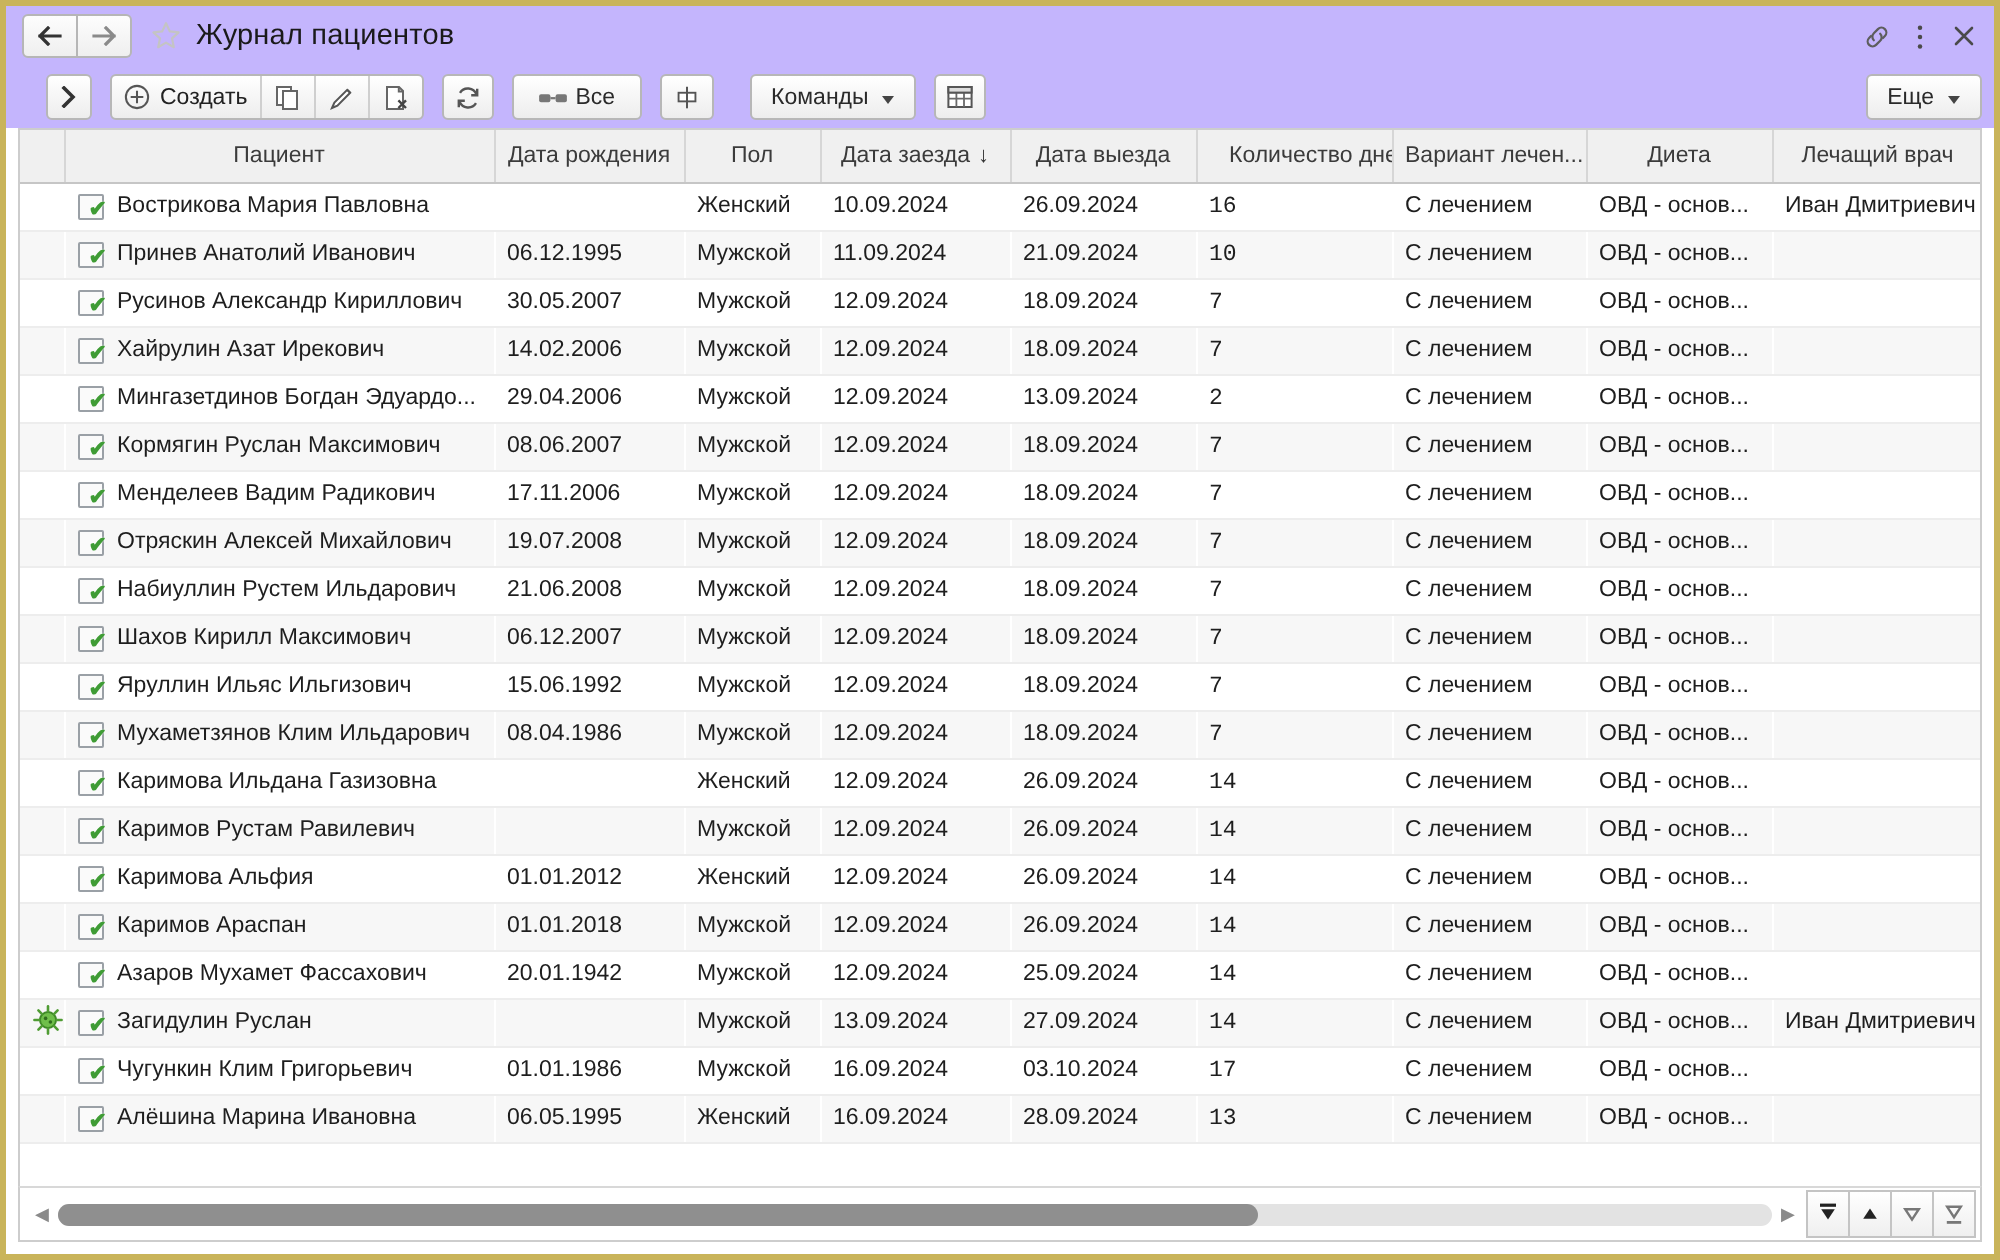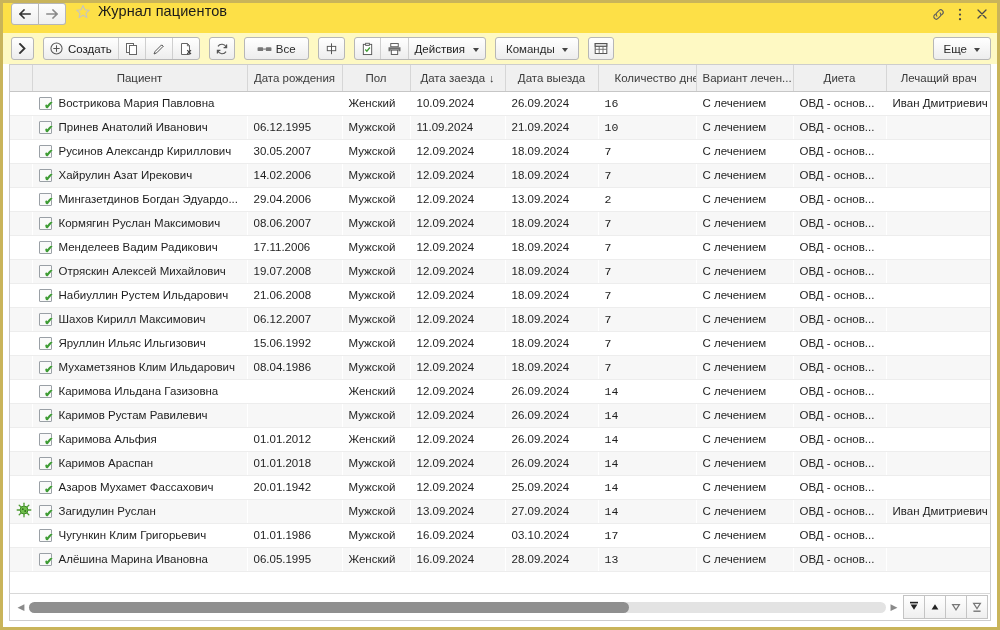--- a/index.html
+++ b/index.html
@@ -31,23 +31,23 @@
     inset: 0;
     background: #ffffff;
     display: flex;
     flex-direction: column;
   }
 
   
   .titlebar {
     height: 30px;
     display: flex;
-    align-items: flex-start;
+    align-items: center;
     padding: 0 4px 0 8px;
-    background: #fde047;
+    background: #c4b5fd;
     flex: 0 0 auto;
   }
   .navbtns {
     display: flex;
     margin-right: 8px;
   }
   .navbtn {
     width: 26px;
     height: 20px;
     border: 1px solid #b6b6b6;
@@ -87,22 +87,22 @@
     cursor: pointer;
     font-size: 13px;
   }
   .titlectl svg { display:block; }
 
   
   .toolbar {
     height: 31px;
     display: flex;
     align-items: center;
-    padding: 0 6px 0 8px;
-    background: #fef9c3;
+    padding: 0 6px 0 20px;
+    background: #c4b5fd;
     flex: 0 0 auto;
     gap: 0;
   }
   .tb {
     height: 23px;
     min-width: 23px;
     border: 1px solid #b7b7b7;
     border-radius: 3px;
     background: linear-gradient(#ffffff, #ededed);
     display: flex;
@@ -384,40 +384,20 @@
 
     <div class="tb">
       <svg width="15" height="14" viewBox="0 0 16 14">
         <rect x="3.5" y="4.2" width="9" height="4.6" fill="#fff" stroke="#555" stroke-width="1"></rect>
         <path d="M8 1 L8 12.5" stroke="#555" stroke-width="1.1"></path>
       </svg>
     </div>
 
     <div class="sep"></div>
 
-    <div class="grp">
-      <div class="gi">
-        <svg width="13" height="14" viewBox="0 0 14 14">
-          <rect x="2.5" y="2" width="9" height="11" fill="#fff" stroke="#555" stroke-width="1"></rect>
-          <rect x="5" y="0.8" width="4" height="2.4" fill="#e8e8e8" stroke="#555" stroke-width="0.9"></rect>
-          <path d="M4.6 7.6 L6.3 9.4 L9.6 5.4" fill="none" stroke="#3f9c35" stroke-width="1.4"></path>
-        </svg>
-      </div>
-      <div class="gi">
-        <svg width="15" height="14" viewBox="0 0 16 14">
-          <rect x="4" y="1.2" width="8" height="3.4" fill="#fff" stroke="#555" stroke-width="1"></rect>
-          <path d="M1.6 5 h12.8 v4.4 h-2.2 v-2 h-8.4 v2 h-2.2 z" fill="#6d6d6d"></path>
-          <rect x="4.6" y="8.2" width="6.8" height="4.6" fill="#fff" stroke="#555" stroke-width="1"></rect>
-        </svg>
-      </div>
-      <div class="gi">
-        <span>Действия</span>
-        <span class="caret"></span>
-      </div>
-    </div>
 
     <div class="sep"></div>
 
     <div class="tb" style="padding:0 10px;">
       <span>Команды</span>
       <span class="caret"></span>
     </div>
 
     <div class="sep"></div>
 

